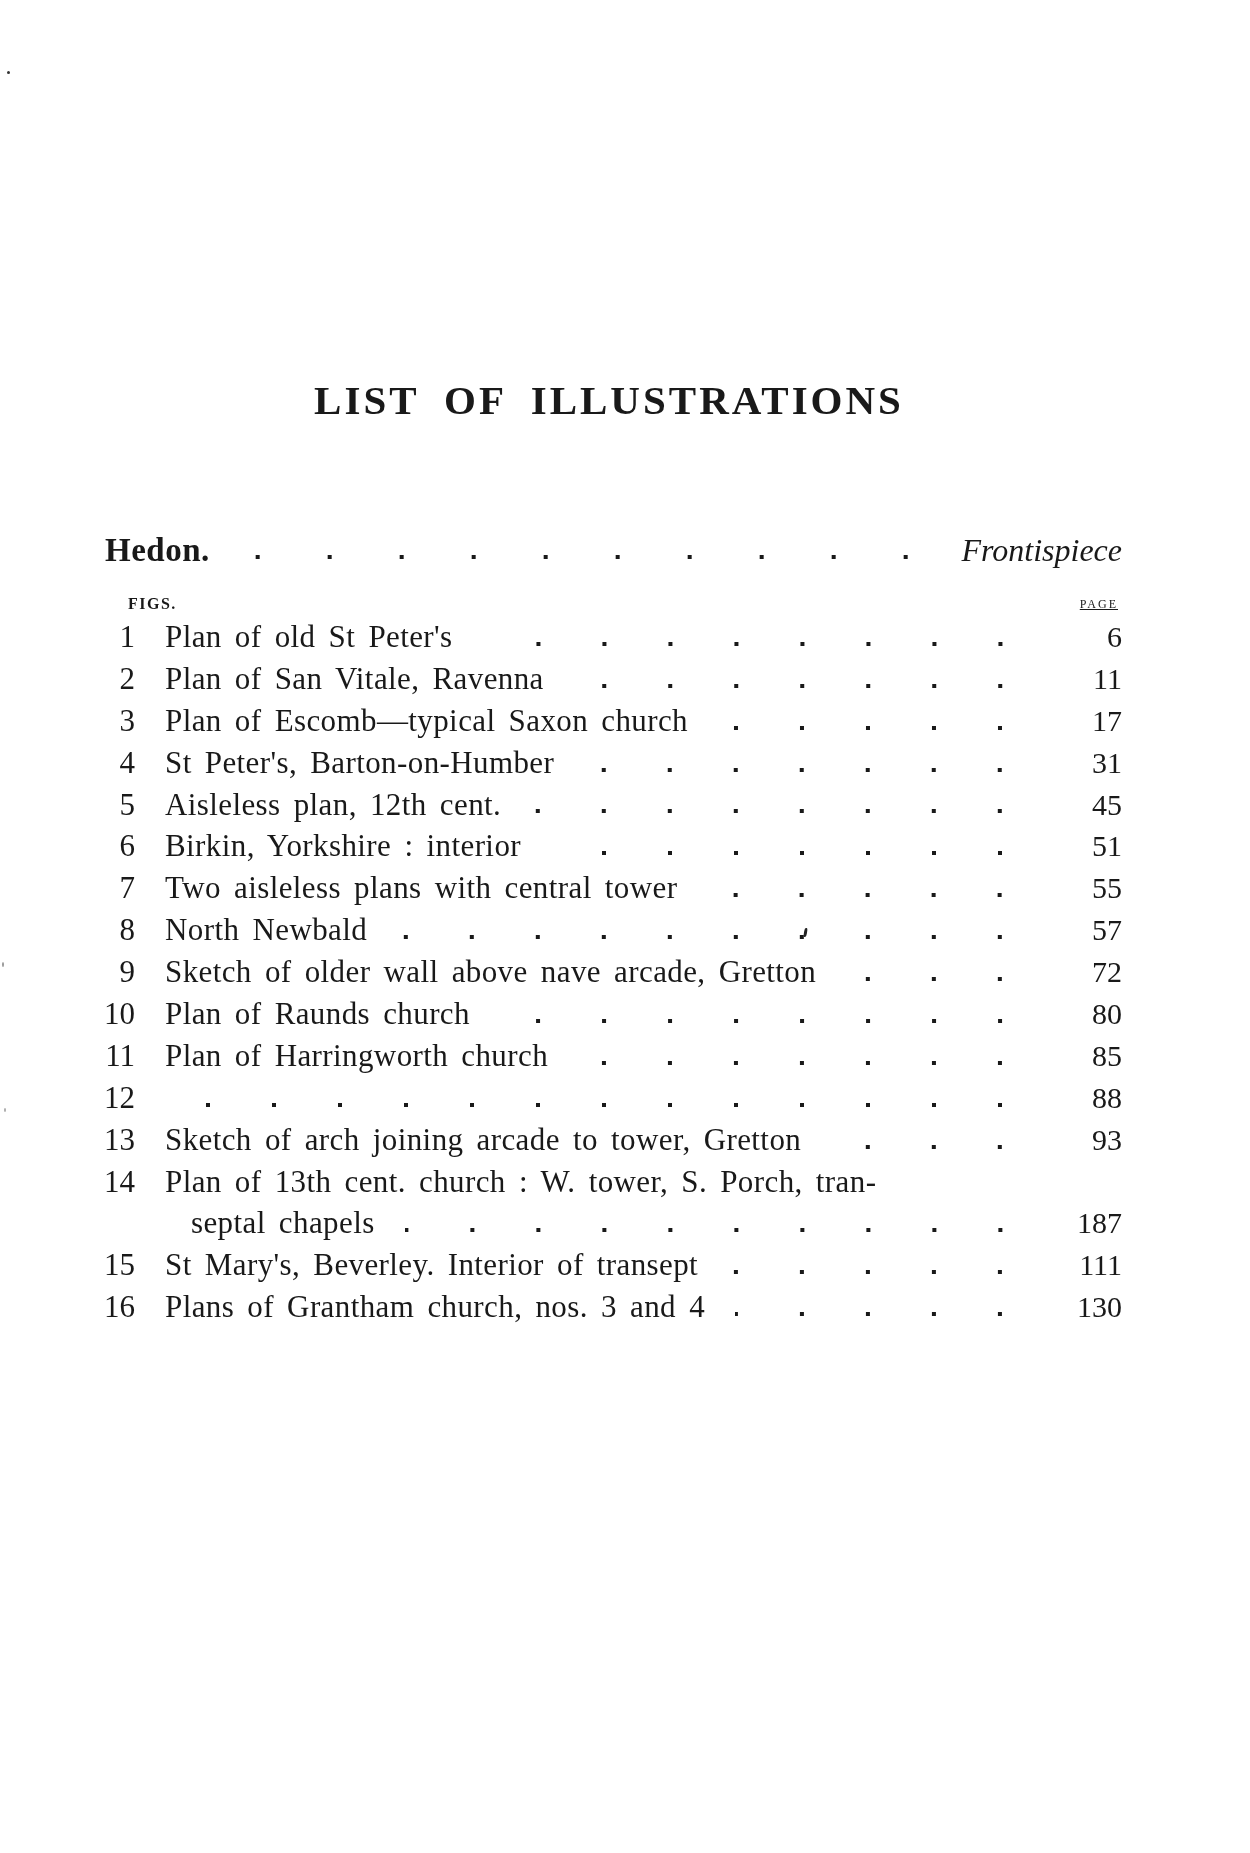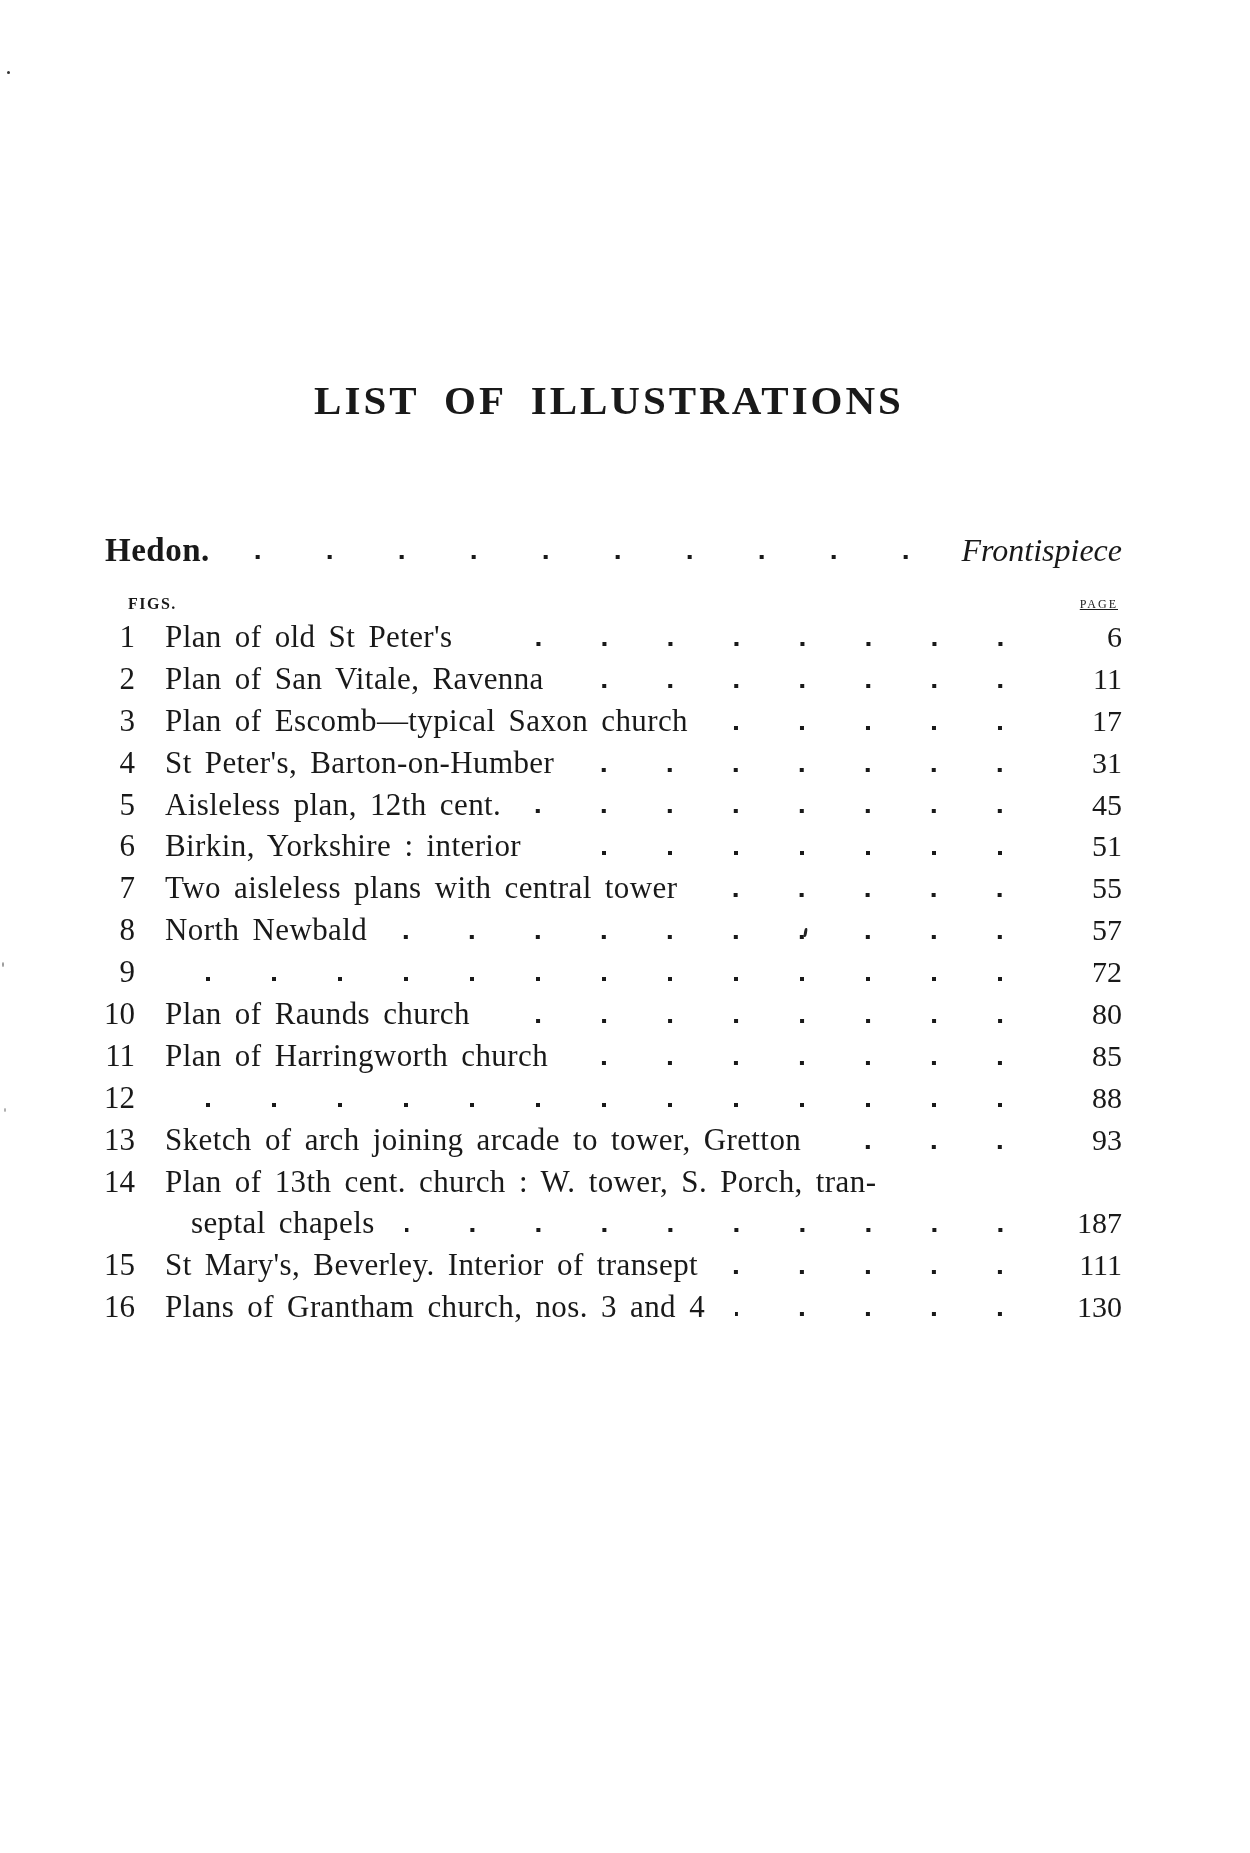--- a/index.html
+++ b/index.html
@@ -199,20 +199,21 @@
 
   <div class="row">
     <span class="fig-no">8</span>
     <span class="caption">North Newbald</span>
     <span class="leader"></span>
     <span class="page-no">57</span>
   </div>
 
   <div class="row">
     <span class="fig-no">9</span>
+    <span class="caption">Sketch of older wall above nave arcade, Gretton</span>
     <span class="leader"></span>
     <span class="page-no">72</span>
   </div>
 
   <div class="row">
     <span class="fig-no">10</span>
     <span class="caption">Plan of Raunds church</span>
     <span class="leader"></span>
     <span class="page-no">80</span>
   </div>

